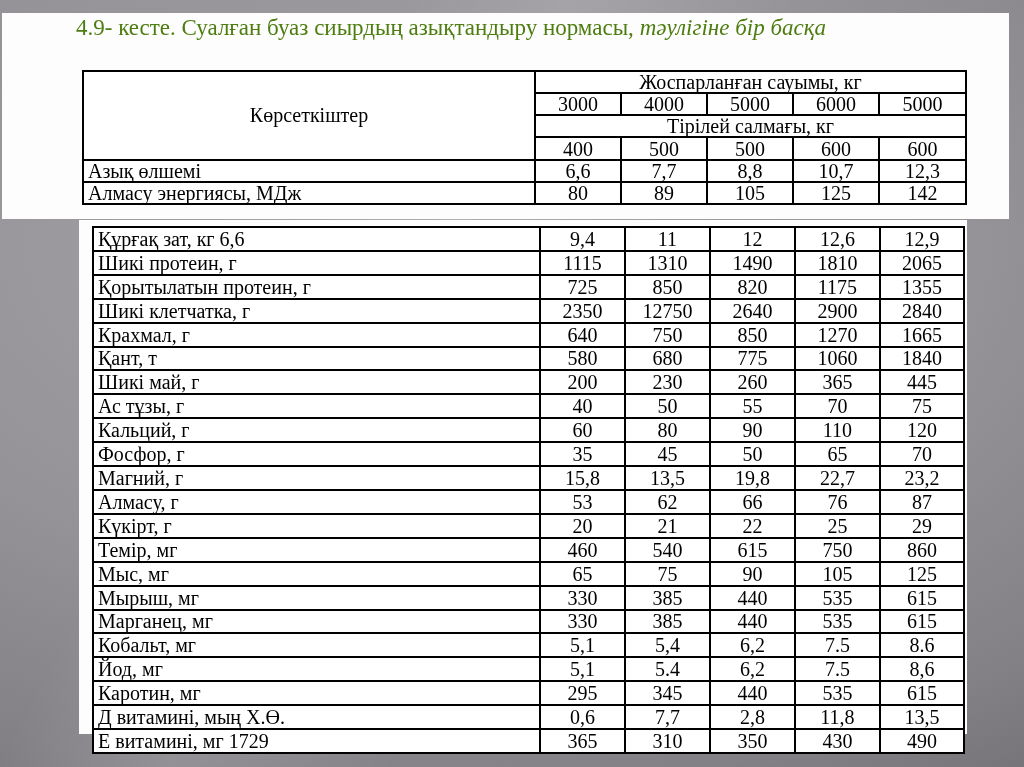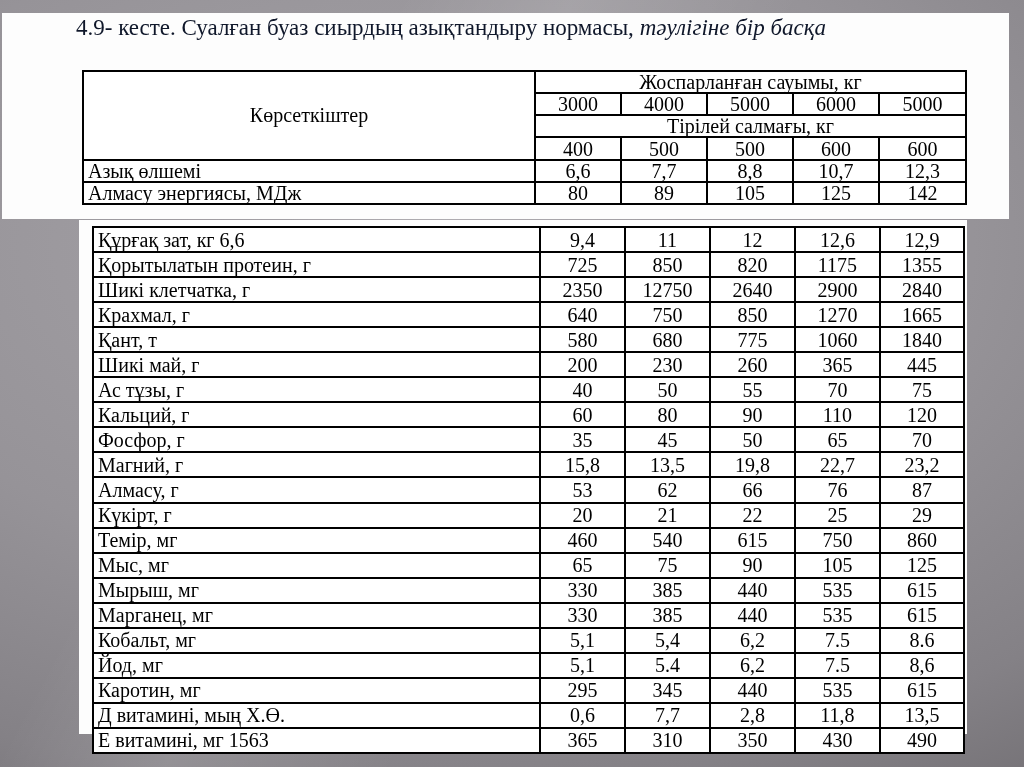--- a/index.html
+++ b/index.html
@@ -11,21 +11,21 @@
     background:
       linear-gradient(118deg, rgba(255,255,255,0) 28%, rgba(255,255,255,0.12) 40%, rgba(255,255,255,0) 56%),
       radial-gradient(145% 115% at 40% 32%, #a6a3a8 0%, #969398 38%, #848186 62%, #686569 85%, #565358 100%);
   }
   .panel{position:absolute;background:#fdfdfd;}
   .panel1{left:2px;top:13px;width:1007px;height:206px;}
   .panel2{left:79px;top:220px;width:888px;height:514px;}
 
   .title{
     position:absolute;left:21px;top:1px;width:922px;
-    font-size:23px;line-height:28px;color:#0f172a;
+    font-size:23px;line-height:28px;color:#4d7c0f;
     text-indent:53px;
   }
   .title em{font-style:italic;}
 
   table.tbl{
     position:absolute;
     border-collapse:collapse;table-layout:fixed;
     font-size:20px;color:#000;
     background:#fff;
   }
@@ -114,20 +114,28 @@
       <tbody id="t2-body">
           <tr>
             <td class="lbl">Құрғақ зат, кг 6,6</td>
             <td class="val">9,4</td>
             <td class="val">11</td>
             <td class="val">12</td>
             <td class="val">12,6</td>
             <td class="val">12,9</td>
           </tr>
           <tr>
+            <td class="lbl">Шикі протеин, г</td>
+            <td class="val">1115</td>
+            <td class="val">1310</td>
+            <td class="val">1490</td>
+            <td class="val">1810</td>
+            <td class="val">2065</td>
+          </tr>
+          <tr>
             <td class="lbl">Қорытылатын протеин, г</td>
             <td class="val">725</td>
             <td class="val">850</td>
             <td class="val">820</td>
             <td class="val">1175</td>
             <td class="val">1355</td>
           </tr>
           <tr>
             <td class="lbl">Шикі клетчатка, г</td>
             <td class="val">2350</td>
@@ -266,21 +274,21 @@
           </tr>
           <tr>
             <td class="lbl">Д витамині, мың Х.Ө.</td>
             <td class="val">0,6</td>
             <td class="val">7,7</td>
             <td class="val">2,8</td>
             <td class="val">11,8</td>
             <td class="val">13,5</td>
           </tr>
           <tr>
-            <td class="lbl">Е витамині, мг 1563</td>
+            <td class="lbl">Е витамині, мг 1729</td>
             <td class="val">365</td>
             <td class="val">310</td>
             <td class="val">350</td>
             <td class="val">430</td>
             <td class="val">490</td>
           </tr>
         </tbody>
     </table>
   </div>
 

